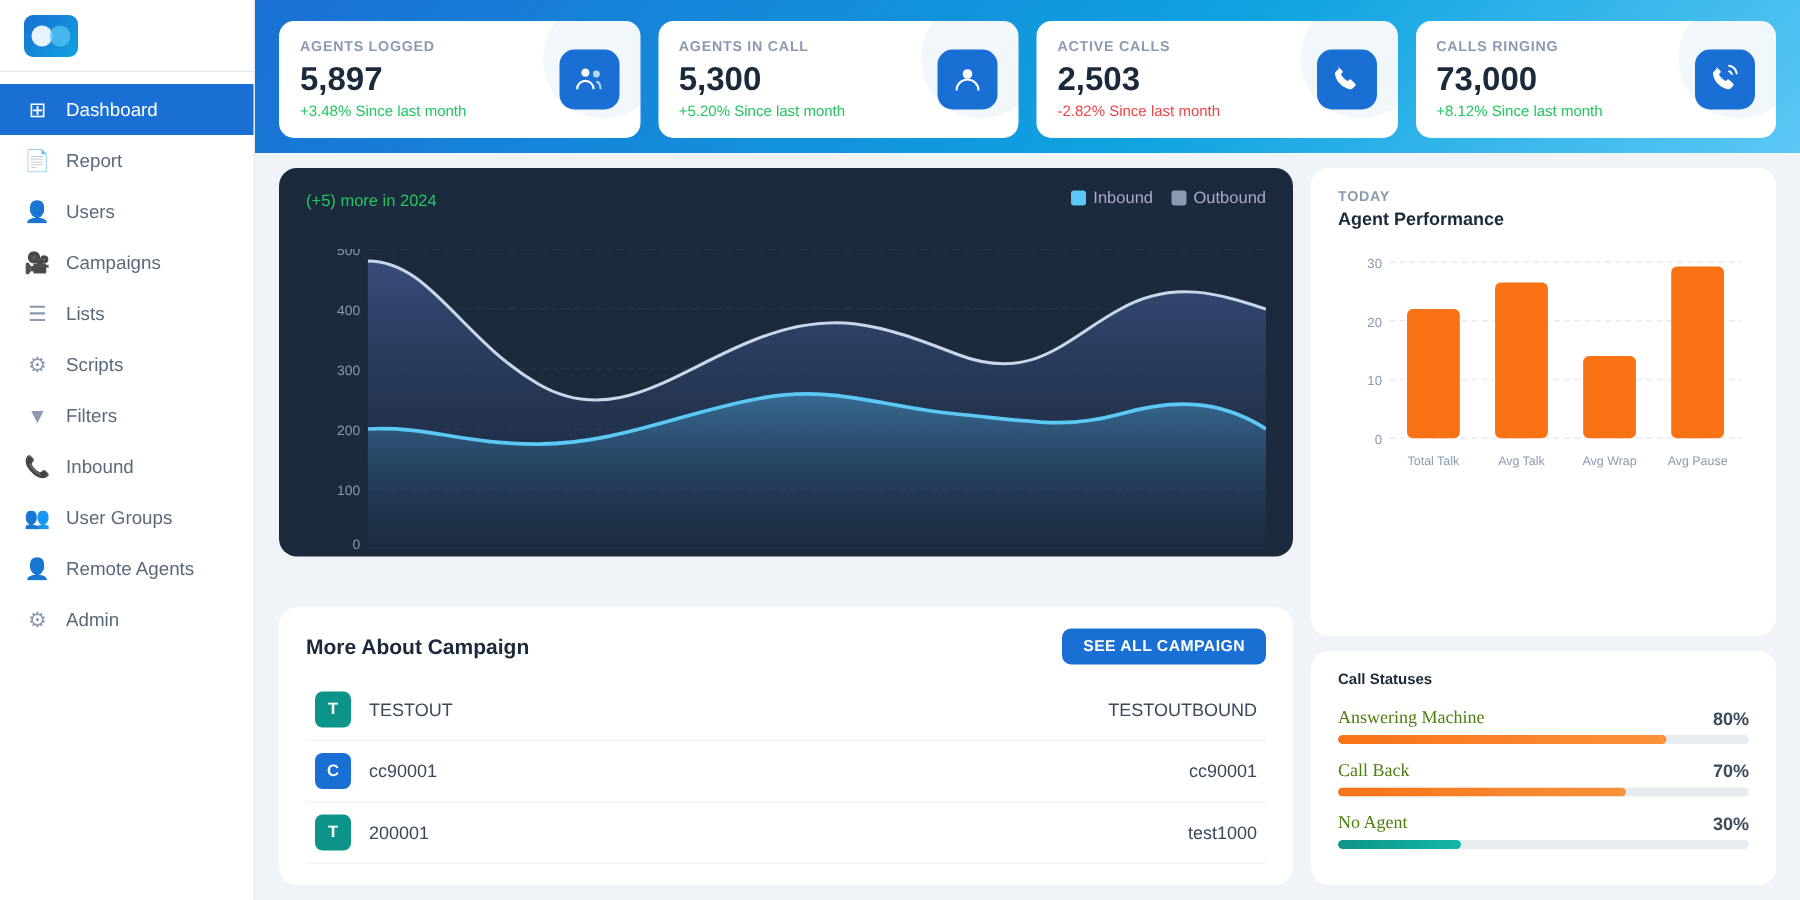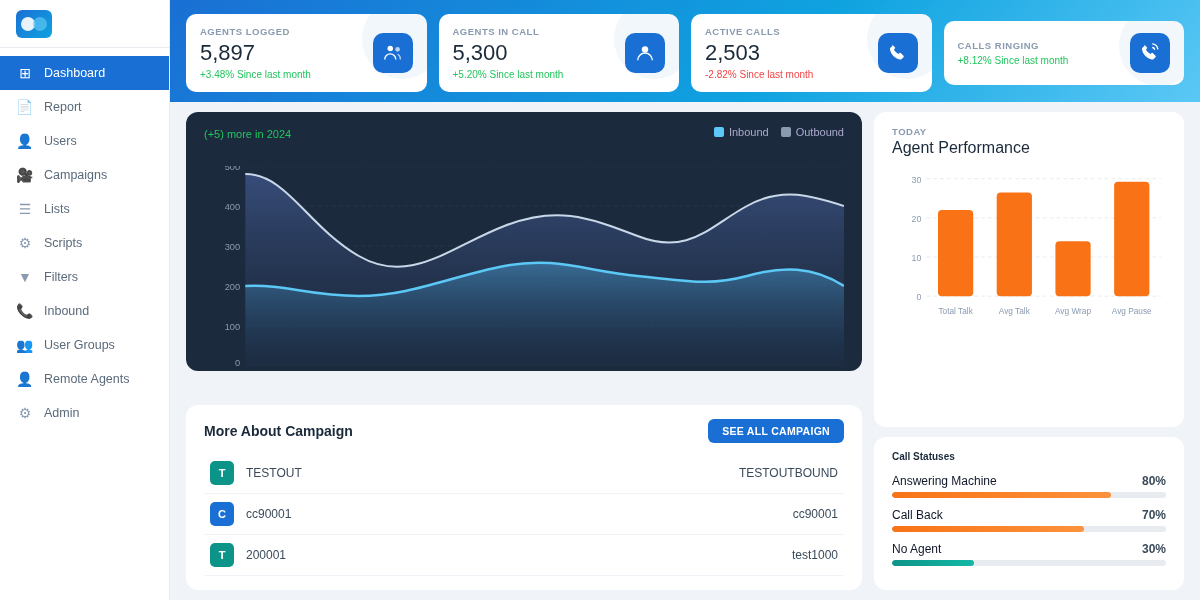--- a/index.html
+++ b/index.html
@@ -52,21 +52,20 @@
 
     
     .main { flex: 1; display: flex; flex-direction: column; overflow: hidden; }
 
     
     .stats-row {
       display: flex;
       gap: 12px;
       padding: 14px 16px 10px;
       background: linear-gradient(135deg, #1a6fd4 0%, #0fa3e0 60%, #5bc8f5 100%);
-      align-items: center;
     }
     .stat-card {
       flex: 1;
       background: #fff;
       border-radius: 10px;
       padding: 12px 14px;
       display: flex;
       align-items: center;
       justify-content: space-between;
       position: relative;
@@ -77,21 +76,21 @@
       position: absolute;
       right: -15px;
       top: -15px;
       width: 80px;
       height: 80px;
       background: rgba(26,111,212,0.06);
       border-radius: 50%;
     }
     .stat-info { flex: 1; }
     .stat-label { font-size: 9.5px; color: #8a9ab0; text-transform: uppercase; letter-spacing: 0.5px; font-weight: 600; margin-bottom: 4px; }
-    .stat-value { font-size: 22px; font-weight: 400; color: #1a2a3a; line-height: 1.1; }
+    .stat-value { font-size: 22px; font-weight: 700; color: #1a2a3a; line-height: 1.1; }
     .stat-change { font-size: 10px; margin-top: 4px; }
     .stat-change.positive { color: #22c55e; }
     .stat-change.negative { color: #ef4444; }
     .stat-icon-box {
       width: 40px;
       height: 40px;
       background: #1a6fd4;
       border-radius: 10px;
       display: flex;
       align-items: center;
@@ -179,33 +178,33 @@
     
     .right-panel { width: 310px; display: flex; flex-direction: column; gap: 10px; }
 
     .perf-card {
       background: #fff;
       border-radius: 12px;
       padding: 14px 18px;
       flex: 1;
     }
     .perf-label { font-size: 9.5px; color: #8a9ab0; text-transform: uppercase; letter-spacing: 0.5px; font-weight: 600; }
-    .perf-title { font-size: 16px; font-weight: 400; color: #1a2a3a; margin-top: 2px; margin-bottom: 10px; }
+    .perf-title { font-size: 12px; font-weight: 700; color: #1a2a3a; margin-top: 2px; margin-bottom: 10px; }
     .perf-chart-area { height: 180px; position: relative; }
     .perf-svg { width: 100%; height: 100%; }
 
     .status-card {
       background: #fff;
       border-radius: 12px;
       padding: 14px 18px;
     }
     .status-title { font-size: 10px; font-weight: 700; color: #1a2a3a; margin-bottom: 12px; }
     .status-row { margin-bottom: 10px; }
     .status-row-header { display: flex; justify-content: space-between; align-items: center; margin-bottom: 4px; }
-    .status-name { font-size: 12px; color: #0f172a; }
+    .status-name { font-size: 12px; color: #4d7c0f; font-family: Liberation Serif, serif; }
     .status-pct { font-size: 12px; font-weight: 600; color: #3a4a5a; }
     .progress-bar { height: 6px; background: #e8ecf0; border-radius: 3px; overflow: hidden; }
     .progress-fill { height: 100%; border-radius: 3px; }
     .fill-orange { background: linear-gradient(90deg, #f97316, #fb923c); }
     .fill-teal { background: linear-gradient(90deg, #0d9488, #14b8a6); }
   </style>
 </head>
 <body>
 
 <div class="sidebar">
@@ -304,20 +303,21 @@
       </div>
       <div class="stat-icon-box">
         <svg width="22" height="22" viewBox="0 0 24 24" fill="none">
             <path d="M6.5 4a1 1 0 00-.7.3l-2 2a2 2 0 00-.5 2c.4 2.5 1.7 5 3.7 7s4.5 3.3 7 3.7a2 2 0 002-.5l2-2a1 1 0 000-1.4l-3-3a1 1 0 00-1.4 0l-1 1c-.6-.3-1.8-1-2.9-2.1s-1.8-2.3-2.1-2.9l1-1a1 1 0 000-1.4l-3-3A1 1 0 006.5 4z" fill="white"></path>
           </svg>
       </div>
     </div>
     <div class="stat-card">
       <div class="stat-info">
         <div class="stat-label">CALLS RINGING</div>
+        <div class="stat-value">73,000</div>
         <div class="stat-change positive">+8.12% Since last month</div>
       </div>
       <div class="stat-icon-box">
         <svg width="22" height="22" viewBox="0 0 24 24" fill="none">
             <path d="M6.5 4a1 1 0 00-.7.3l-2 2a2 2 0 00-.5 2c.4 2.5 1.7 5 3.7 7s4.5 3.3 7 3.7a2 2 0 002-.5l2-2a1 1 0 000-1.4l-3-3a1 1 0 00-1.4 0l-1 1c-.6-.3-1.8-1-2.9-2.1s-1.8-2.3-2.1-2.9l1-1a1 1 0 000-1.4l-3-3A1 1 0 006.5 4z" fill="white"></path>
             <path d="M15 2c2.8.5 5 2.7 5.5 5.5" stroke="white" stroke-width="1.5" stroke-linecap="round"></path>
             <path d="M15 6a3.5 3.5 0 012 2" stroke="white" stroke-width="1.5" stroke-linecap="round"></path>
           </svg>
       </div>
     </div>

